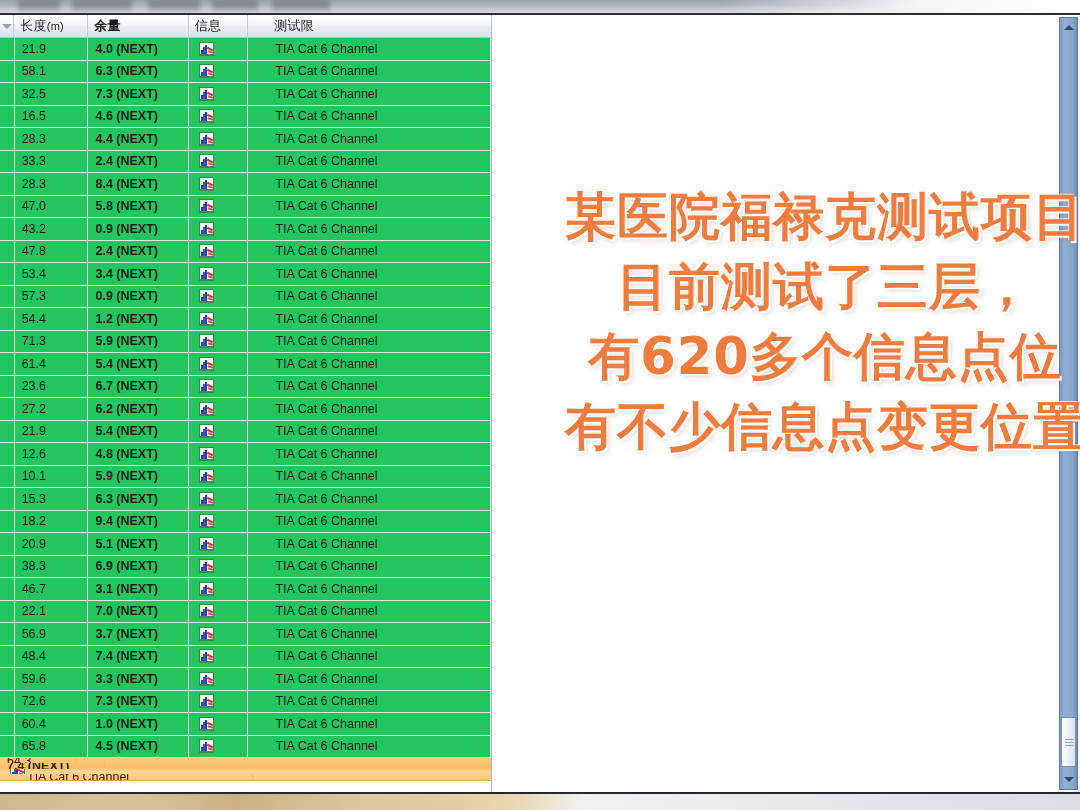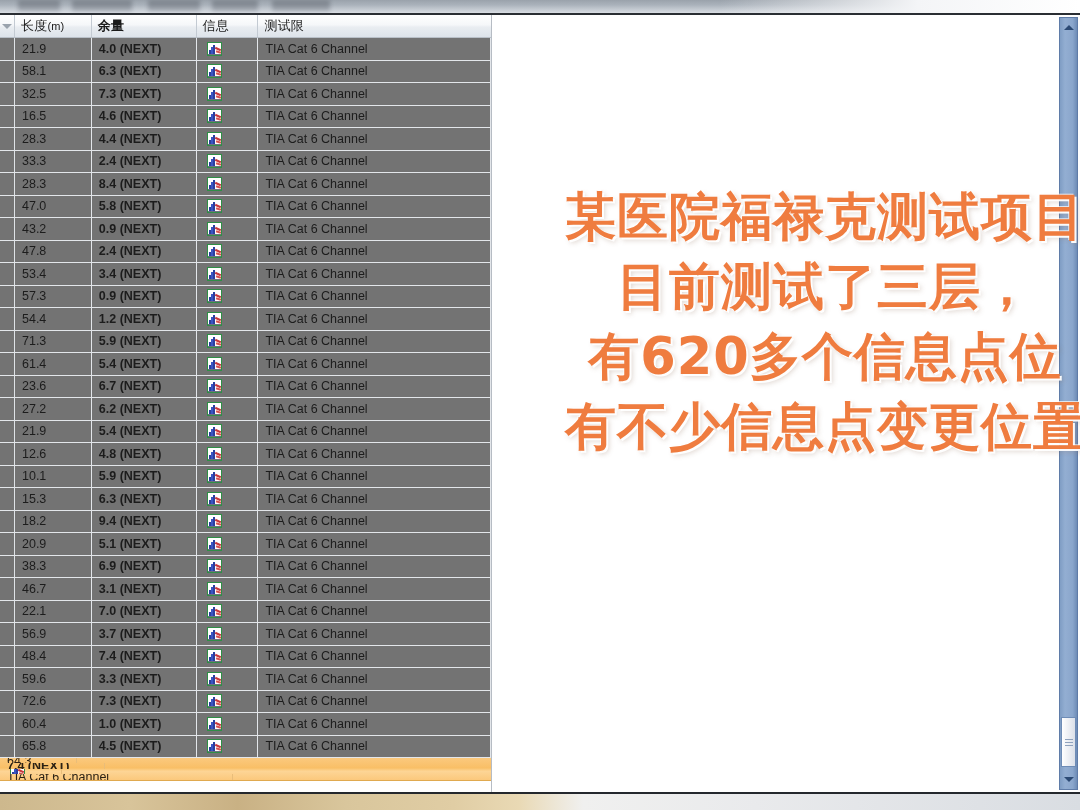--- a/index.html
+++ b/index.html
@@ -93,36 +93,36 @@
     color: #1a1a1a;
     letter-spacing: .2px;
     white-space: nowrap;
     overflow: hidden;
   }
   .th-unit { font-size: 11px; }
   .col-sort  { width: 15px;  padding-left: 0; justify-content: center; }
   .col-len   { width: 77px; text-align: right;  }
   .col-mar   { width: 105px; font-weight: bold; }
   .col-info  { width: 62px;  }
-  .col-limit { width: 233px; border-right: none; }
+  .col-limit { width: 233px; border-right: none; margin-left: 20px; }
 
   .sort-chevron {
     width: 0; height: 0;
     border-left: 5px solid transparent;
     border-right: 5px solid transparent;
     border-top: 5px solid #9aa3ad;
   }
 
   .tbody { display: block; }
   .trow {
     display: flex;
     height: 22.5px;
     border-bottom: 1px solid #e3e6ea;
     box-sizing: border-box;
-    background: #737373;
+    background: #22c55e;
   }
   .trow.selected {
     background: linear-gradient(to bottom, #fbc97e 0%, #f9bf66 45%, #fdd596 60%, #fbc87c 100%);
     border-bottom: 1px solid #e0a94f;
     flex-direction: column;
   }
   .td {
     box-sizing: border-box;
     border-right: 1px solid #e3e6ea;
     display: flex;

